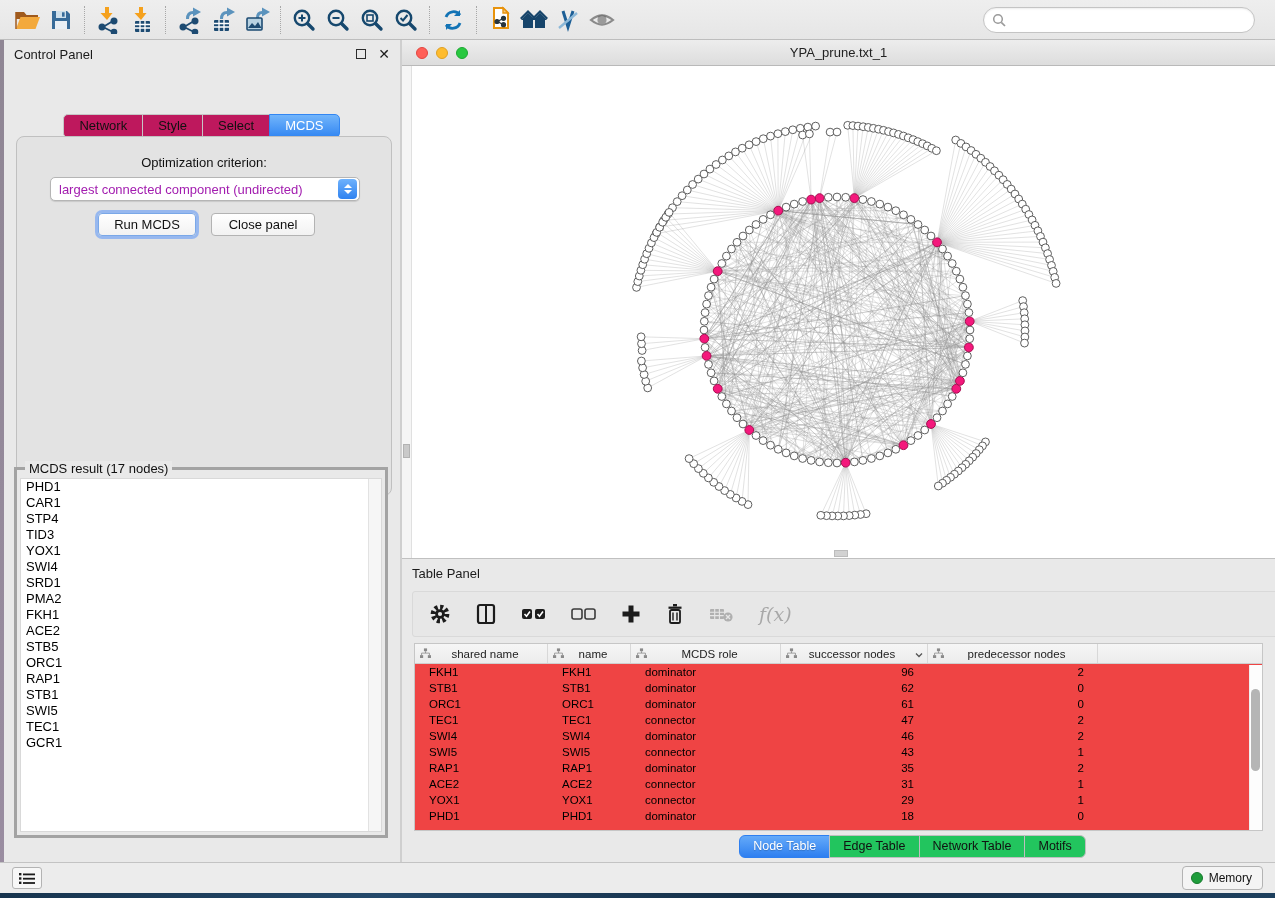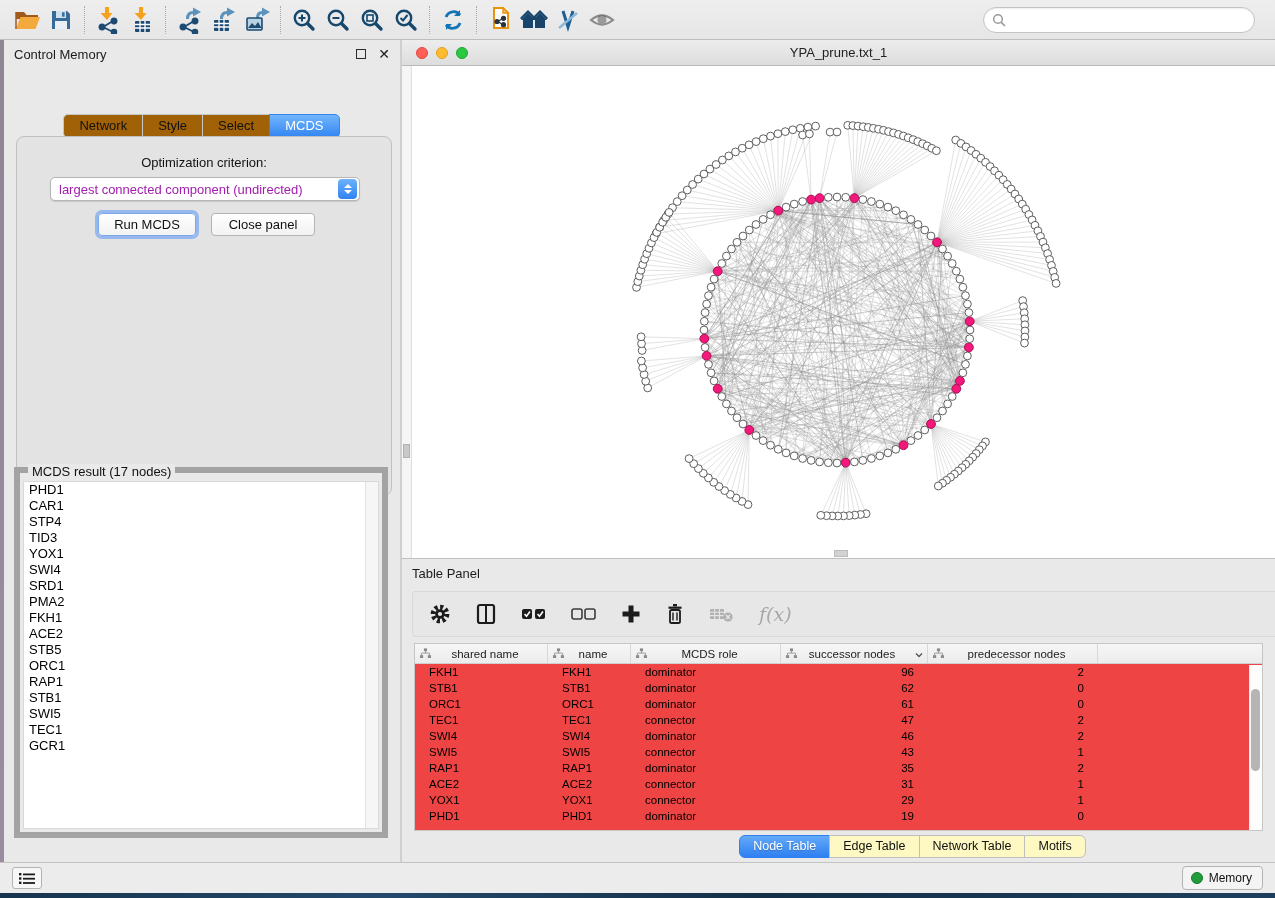--- a/index.html
+++ b/index.html
@@ -23,21 +23,21 @@
   #wallpaper-strip { left:0; top:893px; width:1275px; height:5px;
         background:linear-gradient(90deg,#17344e,#24496b 30%,#152f47 60%,#1d3f5d); }
 
   
   #control-panel { left:4px; top:40px; width:396px; height:822px; background:#e9e9e9; }
   .panel-titlebar { height:28px; display:flex; align-items:center; padding:0 10px; font-size:13px; color:#1b1b1b; }
   .panel-titlebar .spacer { flex:1; }
   .float-btn { width:10px; height:10px; border:1.6px solid #2c2c2c; margin-right:12px; background:transparent; }
   .close-btn { font-size:14px; font-weight:bold; color:#1b1b1b; line-height:10px; }
   #control-tabs { position:absolute; left:0; right:0; top:74px; display:flex; justify-content:center; }
-  .ctab { font-size:13px; padding:3px 15px 4px; background:#a16207; border:1px solid #c6c6c6; margin-left:-1px;
+  .ctab { font-size:13px; padding:3px 15px 4px; background:#be185d; border:1px solid #c6c6c6; margin-left:-1px;
           color:#111; }
   .ctab:first-child { border-radius:5px 0 0 5px; }
   .ctab:last-child { border-radius:0 5px 5px 0; }
   .ctab.active { background:linear-gradient(#72b5fb,#3286f2); color:#fff; border-color:#3286f2; }
   #mcds-inner { left:12px; top:96px; width:376px; height:360px; background:#e3e3e3;
                 border:1px solid #c0c0c0; border-radius:8px; }
   #opt-label { position:absolute; left:0; right:0; top:18px; text-align:center; font-size:13px; color:#111; }
   #criterion-select { position:absolute; left:33px; top:40px; width:310px; height:24px; background:#fff;
         border:1px solid #b5b5b5; border-radius:5px; display:flex; align-items:center;
         box-shadow:0 1px 1px rgba(0,0,0,.12); }
@@ -46,21 +46,21 @@
         background:linear-gradient(#6fb2fc,#2f82f0); display:flex; flex-direction:column; align-items:center;
         justify-content:center; gap:2px; }
   .chev { width:0; height:0; border-left:4px solid transparent; border-right:4px solid transparent; }
   .chev.up { border-bottom:4px solid #fff; }
   .chev.down { border-top:4px solid #fff; }
   .mac-btn { position:absolute; top:76px; height:23px; background:linear-gradient(#ffffff,#f2f2f2);
         border:1px solid #b3b3b3; border-radius:4px; font-size:13px; color:#111;
         display:flex; align-items:center; justify-content:center; }
   #run-btn { left:81px; width:98px; box-shadow:0 0 0 3px rgba(90,150,250,.55); border-color:#7aa8e8; }
   #close-panel-btn { left:194px; width:104px; }
-  #result-group { left:10px; top:427px; width:374px; height:371px; border:6px solid #a3a3a3; background:#e9e9e9; }
+  #result-group { left:10px; top:427px; width:374px; height:371px; border:3px solid #a3a3a3; background:#e9e9e9; }
   #result-legend { position:absolute; top:-9px; left:8px; background:#e9e9e9; padding:0 4px; font-size:13px; color:#111; }
   #result-list { position:absolute; left:3px; right:3px; top:8px; bottom:3px; background:#fff;
         border:1px solid #d9d9d9; overflow:hidden; }
   #result-scroll { position:absolute; right:0; top:0; bottom:0; width:13px; background:#f6f6f6; border-left:1px solid #e2e2e2; }
   .result-item { font-size:13px; line-height:16px; padding-left:5px; color:#000; }
 
   
   #v-divider { left:400px; top:40px; width:2px; height:822px; background:#cfcfcf; }
   #network-window { left:402px; top:40px; width:873px; height:518px; background:#fff; }
   #net-titlebar { height:26px; background:linear-gradient(#ededed,#dddddd); border-bottom:1px solid #b9b9b9;
@@ -89,21 +89,21 @@
   .th { display:flex; align-items:center; border-right:1px solid #d8d8d8; font-size:11.5px; color:#222;
         position:relative; padding-left:5px; }
   .th span.lbl { flex:1; text-align:center; padding-right:8px; }
   .sortar { margin-right:4px; }
   .tr { display:flex; height:16px; }
   .td { font-size:11.5px; color:#000; line-height:16px; padding-left:14px; white-space:nowrap; overflow:hidden; }
   .td.num { text-align:right; padding-left:0; padding-right:14px; }
   #table-vscroll { position:absolute; right:0; top:21px; bottom:0; width:13px; background:#fdfdfd; border-left:1px solid #eee; }
   #table-vthumb { position:absolute; right:2px; top:24px; width:9px; height:82px; background:#b5b5b5; border-radius:5px; }
   #table-tabs { position:absolute; left:0; right:0; top:276px; display:flex; justify-content:center; }
-  .btab { font-size:12.5px; padding:3px 13px 4px; background:#fef9c3; border:1px solid #bfbfbf; margin-left:-1px; color:#111; }
+  .btab { font-size:12.5px; padding:3px 13px 4px; background:#22c55e; border:1px solid #bfbfbf; margin-left:-1px; color:#111; }
   .btab:first-child { border-radius:6px 0 0 6px; }
   .btab:last-child { border-radius:0 6px 6px 0; }
   .btab.active { background:linear-gradient(#64aaf9,#2e7ff0); color:#fff; border-color:#2e7ff0;
         text-shadow:0 1px 1px rgba(0,0,0,.2); }
 
   
   #status-bar { left:0; top:862px; width:1275px; height:31px; background:#ececec; border-top:1px solid #c3c3c3; }
   #list-btn { position:absolute; left:12px; top:4px; width:30px; height:22px; background:#f7f7f7;
         border:1px solid #b3b3b3; border-radius:3px; display:flex; align-items:center; justify-content:center; }
   #memory-btn { position:absolute; right:12px; top:3px; height:24px; padding:0 10px 0 8px; background:#f4f4f4;
@@ -260,21 +260,21 @@
         <path d="M9.3 9.3 L13 13" stroke="#9a9a9a" stroke-width="1.7"></path>
       </svg>
     <input type="text" placeholder="" style="">
   </div>
 </div>
 
 <div id="left-strip" class="abs"></div>
 
 <div id="control-panel" class="abs">
   <div class="panel-titlebar">
-    <span>Control Memory</span>
+    <span>Control Panel</span>
     <span class="spacer"></span>
     <span class="float-btn"></span>
     <span class="close-btn">✕</span>
   </div>
   <div id="control-tabs">
       <div class="ctab">Network</div>
       <div class="ctab">Style</div>
       <div class="ctab">Select</div>
       <div class="ctab active">MCDS</div>
     </div>
@@ -1318,21 +1318,21 @@
           <div class="td" style="width: 133px;">YOX1</div>
           <div class="td" style="width: 83px;">YOX1</div>
           <div class="td" style="width: 150px;">connector</div>
           <div class="td num" style="width: 147px;">29</div>
           <div class="td num" style="width: 170px;">1</div>
         </div>
         <div class="tr">
           <div class="td" style="width: 133px;">PHD1</div>
           <div class="td" style="width: 83px;">PHD1</div>
           <div class="td" style="width: 150px;">dominator</div>
-          <div class="td num" style="width: 147px;">19</div>
+          <div class="td num" style="width: 147px;">18</div>
           <div class="td num" style="width: 170px;">0</div>
         </div>
       </div>
     <div id="table-vscroll">
         <div id="table-vthumb"></div>
       </div>
   </div>
   <div id="table-tabs">
       <div class="btab active">Node Table</div>
       <div class="btab">Edge Table</div>

